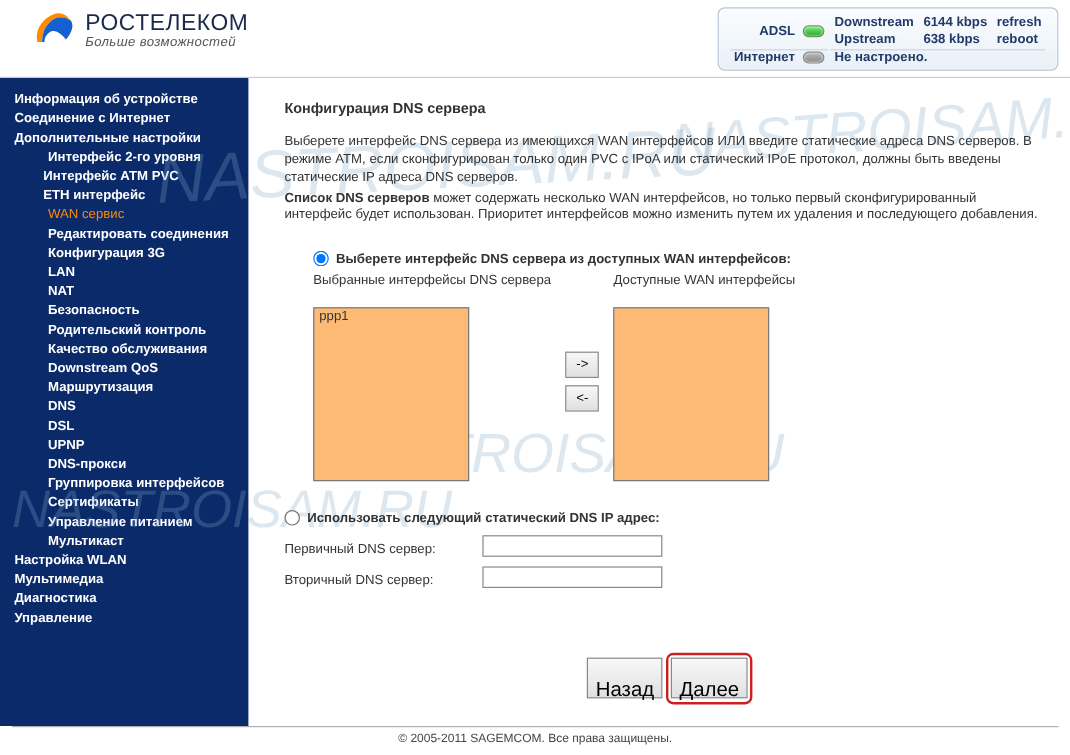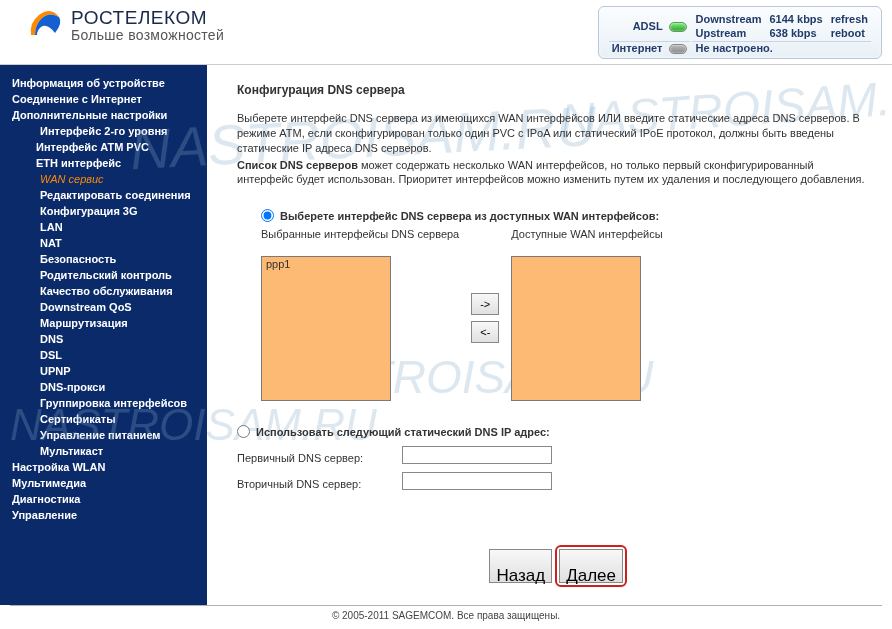--- a/index.html
+++ b/index.html
@@ -28,24 +28,25 @@
     position: relative;
     margin-right: 6px;
   }
   .logo-text { display: flex; flex-direction: column; }
   .logo-title {
     font-size: 19px;
     letter-spacing: 0.5px;
     color: #1a2a4a;
   }
   .logo-sub {
-    font-size: 14px;
+    font-size: 11px;
     color: #555;
     margin-top: -2px;
     letter-spacing: 0.3px;
+    font-style: italic;
   }
   .status-box {
     position: absolute;
     right: 10px;
     top: 6px;
     border: 1px solid #b8c8d8;
     border-radius: 6px;
     background: linear-gradient(#fbfdff, #e8f0f6);
     padding: 4px 8px 2px;
     font-size: 11px;
@@ -80,21 +81,21 @@
     font-size: 11px;
   }
   .sidebar .item {
     padding: 2px 0 2px 12px;
     cursor: pointer;
     white-space: nowrap;
   }
   .sidebar .item.bold { font-weight: bold; color:#fff; }
   .sidebar .sub1 { padding-left: 40px; font-weight:bold; color:#fff; }
   .sidebar .sub2 { padding-left: 36px; font-weight:bold; color:#fff; }
-  .sidebar .active { color:#ff8a00; font-weight: normal; font-style: italic; }
+  .sidebar .active { color:#ff8a00; font-weight: normal; }
   .content {
     flex: 1;
     padding: 18px 20px 10px 30px;
     font-size: 11px;
     color: #333;
     position: relative;
   }
   .page-title { font-weight: bold; margin-bottom: 14px; font-size:12px; }
   .para { margin-bottom: 2px; line-height: 1.35; color:#333; }
   .radio-section { margin-top: 22px; padding-left: 24px; }

